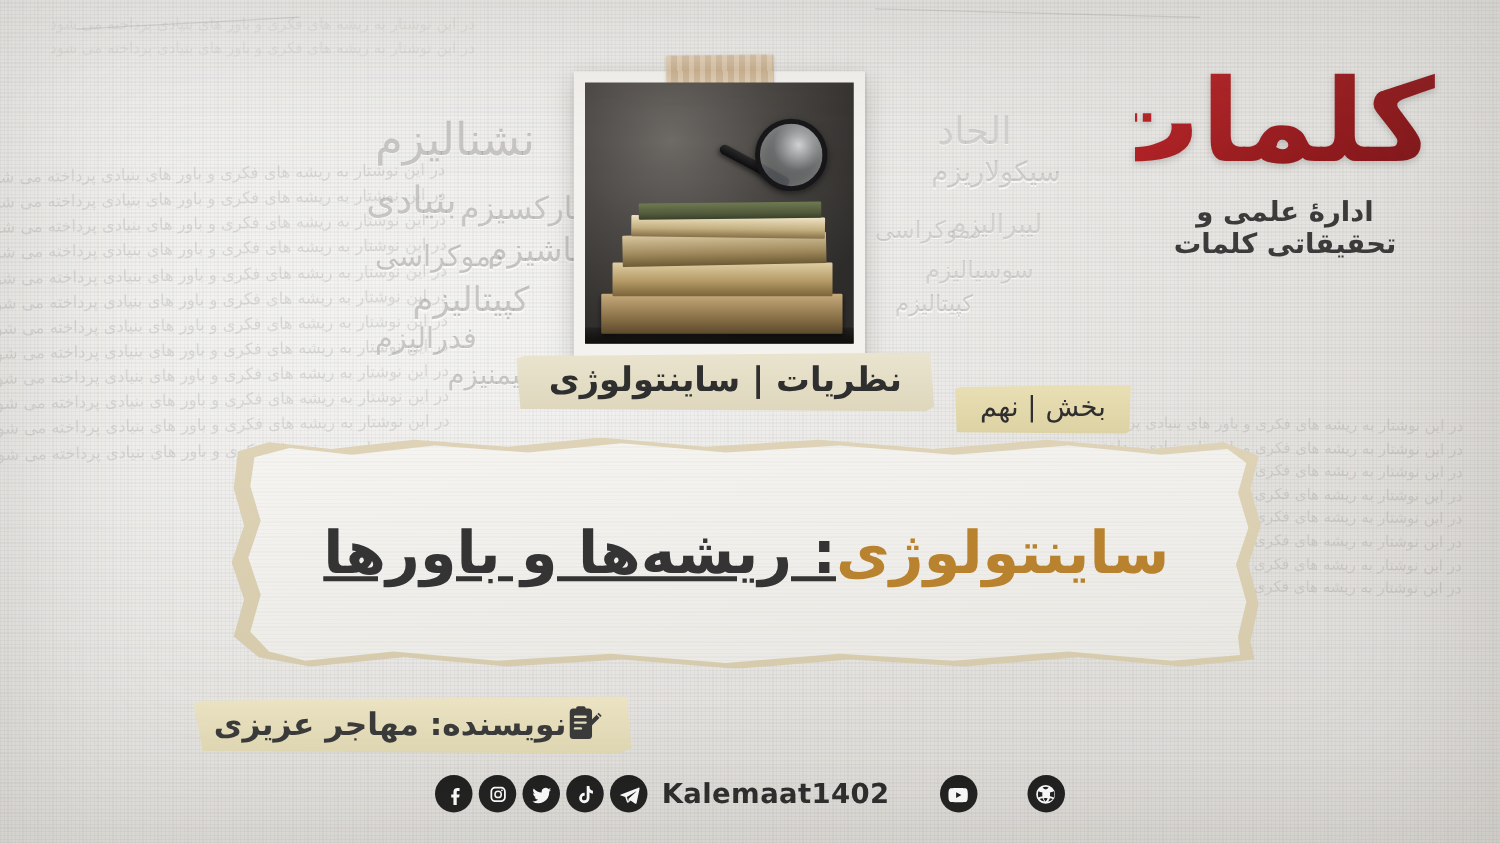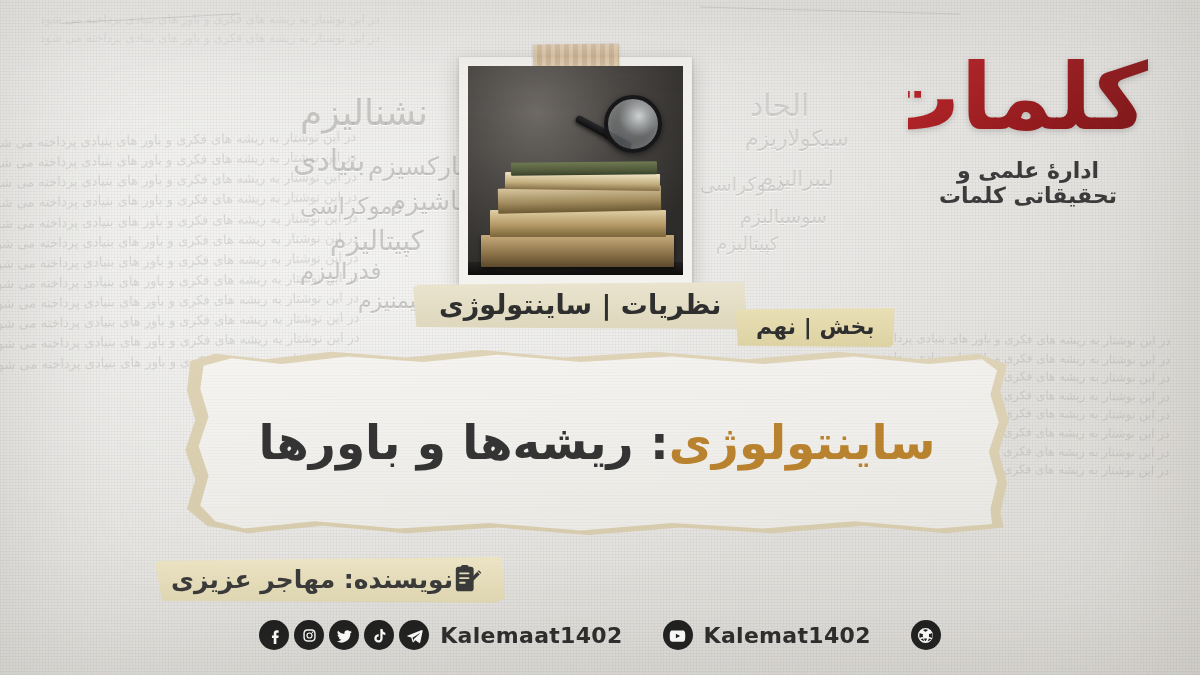--- a/index.html
+++ b/index.html
@@ -136,24 +136,24 @@
     position:absolute; left:413px; top:282px;
     padding:7px 26px 9px;
     background:linear-gradient(180deg,#eae4cf 0%, #ded7bd 100%);
     color:#2f2f2f; font-size:27px; font-weight:700;
     box-shadow:0 3px 7px rgba(90,85,75,.25);
     clip-path: polygon(2% 6%, 99% 0%, 100% 92%, 98% 100%, 1% 96%, 0% 10%);
   }
 
   
   .part-badge {
-    position:absolute; left:736px; top:308px;
+    position:absolute; left:764px; top:308px;
     padding:6px 20px 8px;
     background:linear-gradient(180deg,#e9dfb5 0%, #ddd2a3 100%);
-    color:#2f2f2f; font-size:22px; font-weight:700;
+    color:#2f2f2f; font-size:22px; font-weight:400;
     box-shadow:0 3px 6px rgba(90,85,75,.22);
     clip-path: polygon(3% 4%, 100% 0%, 99% 95%, 97% 100%, 1% 97%, 0% 8%);
   }
 
   
   .title-sheet {
     position:absolute; left:182px; top:350px;
     width:830px; height:185px;
   }
   .title-sheet .fiber {
@@ -184,21 +184,21 @@
       3.2% 68%, 2.0% 52%, 3.2% 36%, 2.2% 21%
     );
   }
   .title-text {
     position:absolute; inset:0;
     display:flex; align-items:center; justify-content:center;
     font-size:47px; font-weight:700;
     letter-spacing:-1px;
     white-space:nowrap;
   }
-  .t-dark { color:#343434; }
+  .t-dark { color:#343434;text-decoration:underline; }
   .t-accent { color:#b9822f; }
 
   
   .author-ribbon {
     position:absolute; left:155px; top:557px;
     padding:7px 22px 9px 16px;
     background:linear-gradient(180deg,#ece4c4 0%, #e2d9b4 100%);
     color:#3a3a3a; font-size:25px; font-weight:700;
     display:flex; align-items:center; 
     box-shadow:0 3px 7px rgba(90,85,75,.22);
@@ -365,21 +365,20 @@
       </div>
       <div class="sgap"></div>
       <div class="sgroup">
         <div class="sicons">
           <a class="sdot">
             <svg viewBox="0 0 18 18">
               <path d="M17 6.2s-.2-1.2-.7-1.7c-.6-.7-1.3-.7-1.6-.7C12.4 3.6 9 3.6 9 3.6s-3.4 0-5.7.2c-.3 0-1 0-1.6.7-.5.5-.7 1.7-.7 1.7S.8 7.6.8 9v1.3c0 1.4.2 2.8.2 2.8s.2 1.2.7 1.7c.6.7 1.4.7 1.8.7 1.3.1 5.5.2 5.5.2s3.4 0 5.7-.2c.3 0 1 0 1.6-.7.5-.5.7-1.7.7-1.7s.2-1.4.2-2.8V9c0-1.4-.2-2.8-.2-2.8zM7.3 12V7.2l4.5 2.4z"></path>
             </svg>
           </a>
         </div>
-        <span class="slabel">Kalemat1402</span>
       </div>
       <div class="sgap"></div>
       <div class="sgroup">
         <div class="sicons">
           <a class="sdot">
             <svg viewBox="0 0 18 18">
               <path d="M9 1a8 8 0 1 0 0 16A8 8 0 0 0 9 1zm0 1.5c.9 0 1.8.2 2.6.6-.6.8-1.5 1.4-2.6 1.8-1.1-.4-2-1-2.6-1.8.8-.4 1.7-.6 2.6-.6zM2.9 6.4c1 .6 2.2 1 3.4 1.1-.2 1-.2 2 0 3-1.2.1-2.4.5-3.4 1.1A6.5 6.5 0 0 1 2.5 9c0-.9.1-1.8.4-2.6zm1 6.6c.8-.4 1.7-.7 2.6-.8.3 1 .8 2 1.5 2.8A6.5 6.5 0 0 1 3.9 13zm5.1 2.1c-.8-.7-1.3-1.7-1.7-2.8a9 9 0 0 1 3.4 0c-.4 1.1-.9 2.1-1.7 2.8zm2.1-.1c.7-.8 1.2-1.8 1.5-2.8.9.1 1.8.4 2.6.8a6.5 6.5 0 0 1-4.1 2zm4.9-3.4c-1-.6-2.2-1-3.4-1.1.2-1 .2-2 0-3 1.2-.1 2.4-.5 3.4-1.1.3.8.4 1.7.4 2.6 0 .9-.1 1.8-.4 2.6z"></path>
             </svg>
           </a>
         </div>

